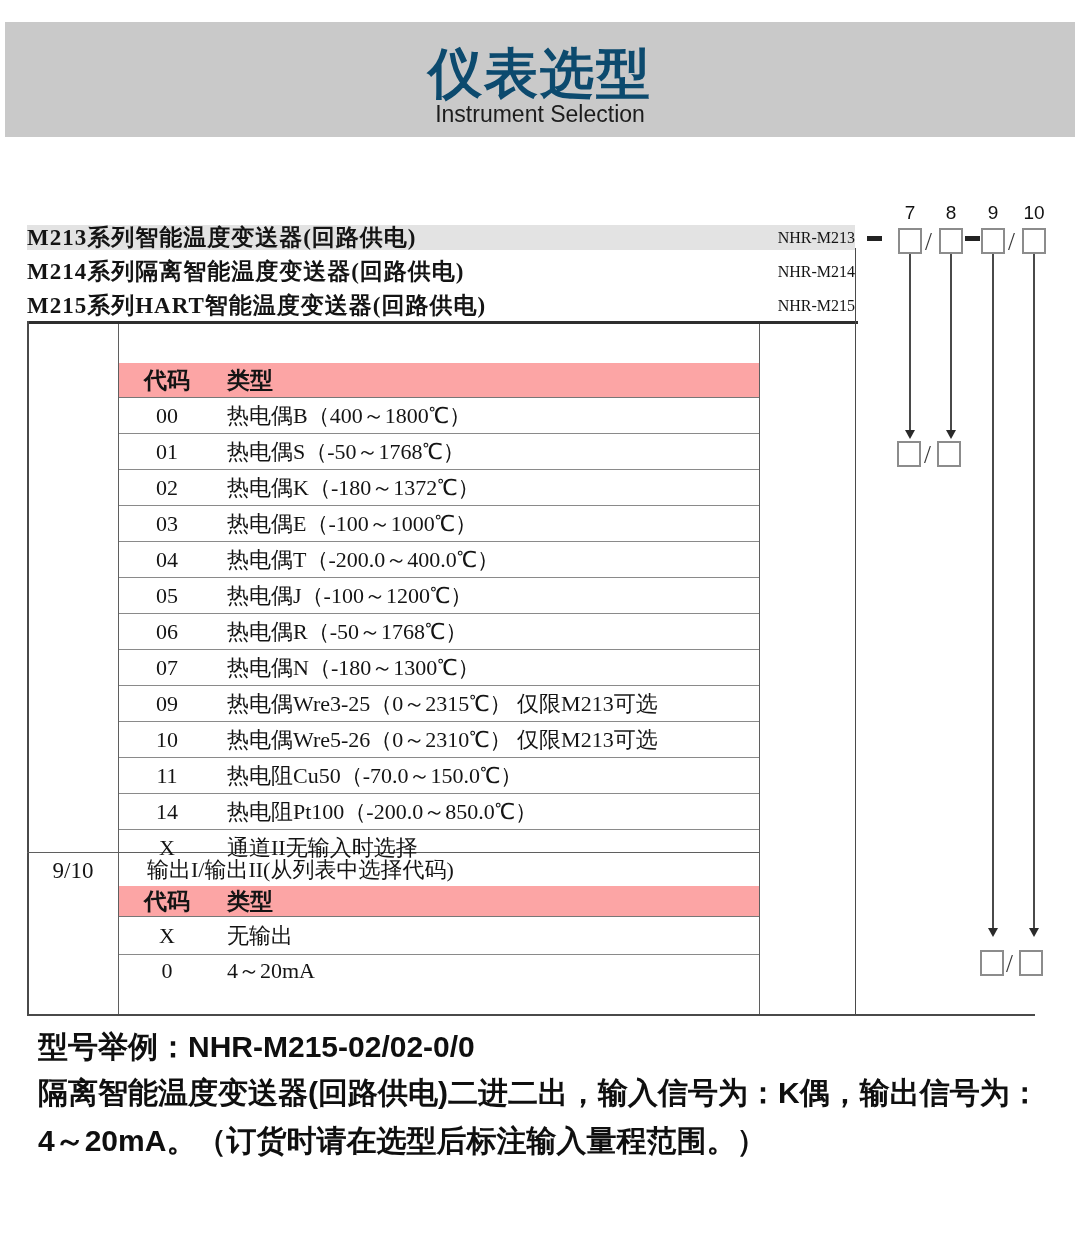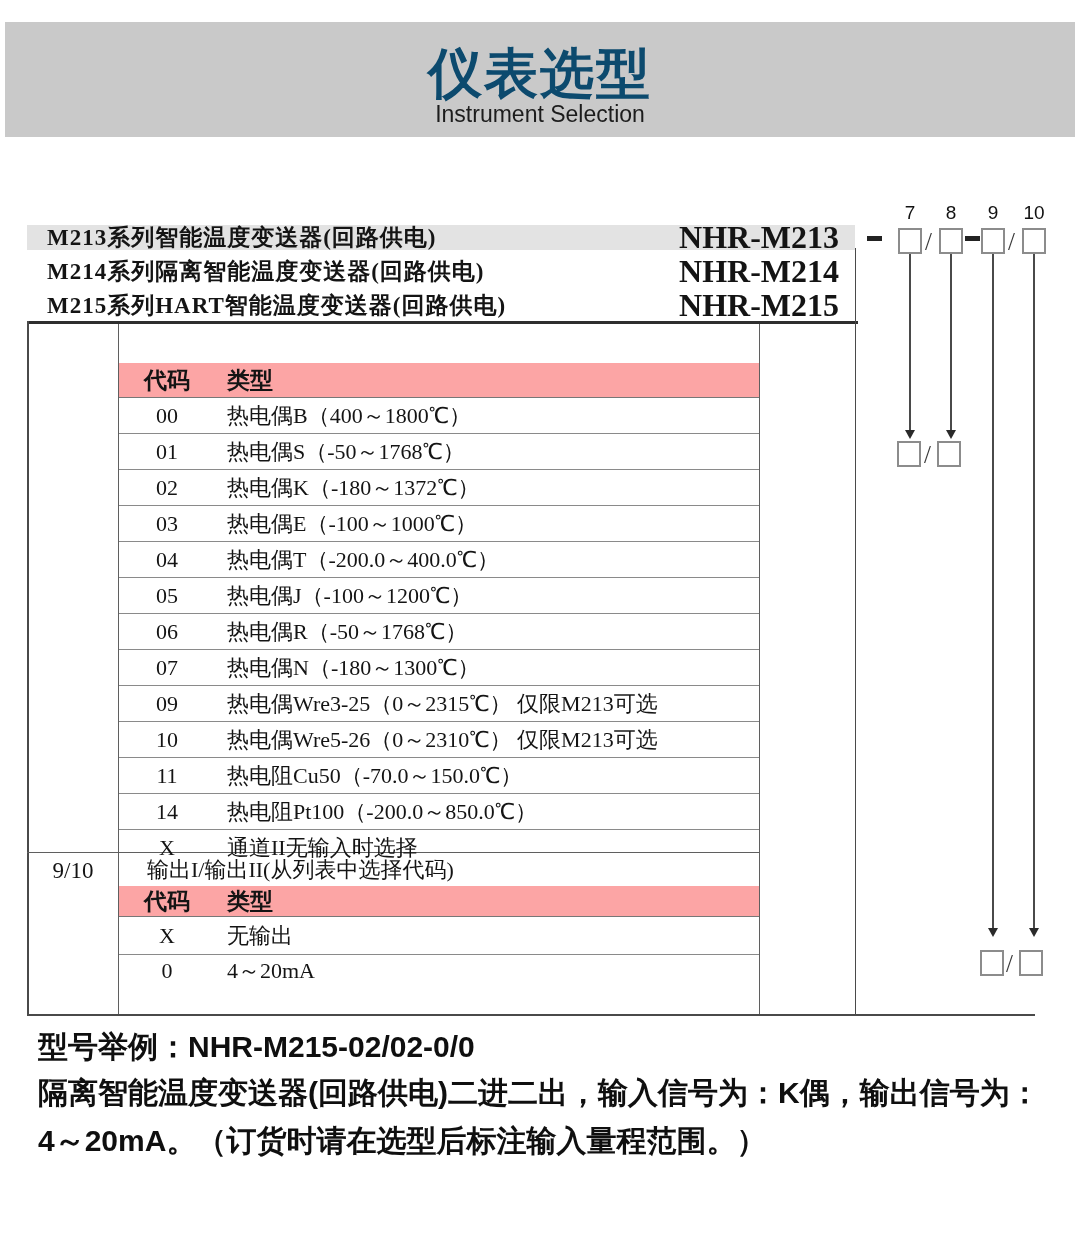--- a/index.html
+++ b/index.html
@@ -6,22 +6,22 @@
   body{width:1080px;height:1246px;position:relative;font-family:"Liberation Serif",serif;color:#141414;overflow:hidden;}
   .abs{position:absolute;}
 
   
   .band{left:5px;top:22px;width:1070px;height:115px;background:#c9c9c9;text-align:center;}
   .title{margin-top:24px;font-family:"Liberation Sans",sans-serif;font-weight:800;font-size:54px;letter-spacing:2px;color:#0c4a6e;line-height:1;}
   .subtitle{margin-top:3px;font-family:"Liberation Sans",sans-serif;font-weight:400;font-size:23px;color:#1c1c1c;line-height:1;}
 
   
   .model-row{left:27px;width:828px;height:25px;display:flex;justify-content:space-between;align-items:center;font-size:23px;font-weight:600;}
-  .model-row .desc{padding-left:20px;letter-spacing:1px;}
-  .model-row .mcode{padding-right:16px;font-weight:700;font-size:32px;}
+  .model-row .desc{padding-left:0;letter-spacing:1px;}
+  .model-row .mcode{padding-right:0;font-weight:400;font-size:16px;}
   .row-hl{background:#e3e3e3;}
 
   
   .pos-label{width:26px;text-align:center;font-family:"Liberation Sans",sans-serif;font-size:19px;color:#111;}
   .cbox{width:20px;height:22px;border:2px solid #8c8c8c;background:#fff;}
   .dash{width:15px;height:5px;background:#222;}
   .slash{font-size:25px;color:#3a3a3a;line-height:1;}
   .vconn{width:2px;background:#4a4a4a;}
   .arrow-down{width:0;height:0;border-left:5px solid transparent;border-right:5px solid transparent;border-top:9px solid #2a2a2a;}
 

